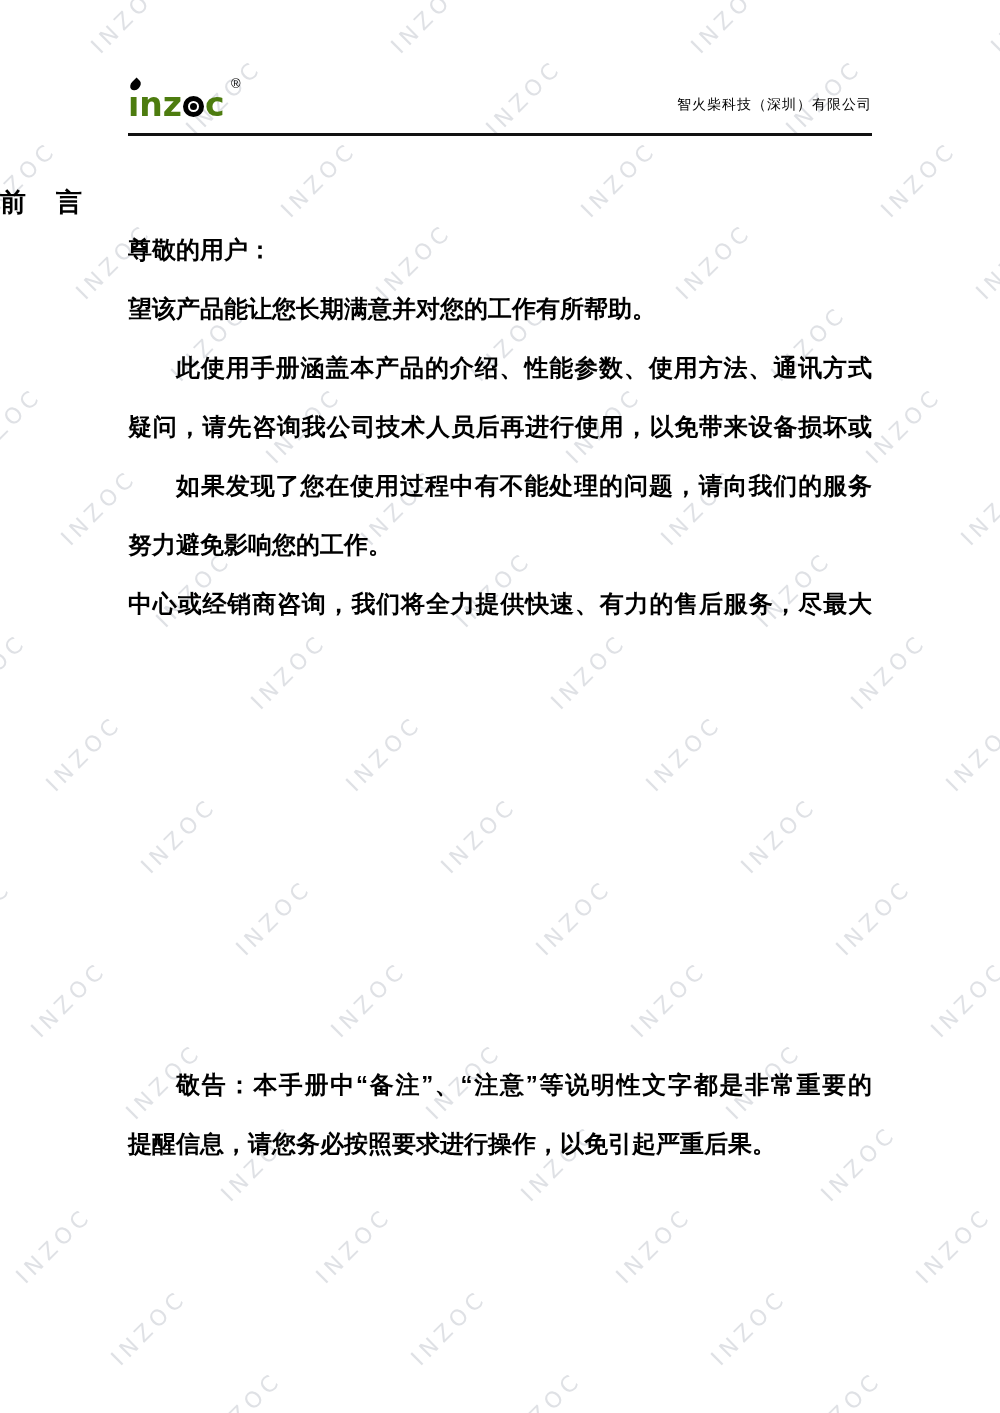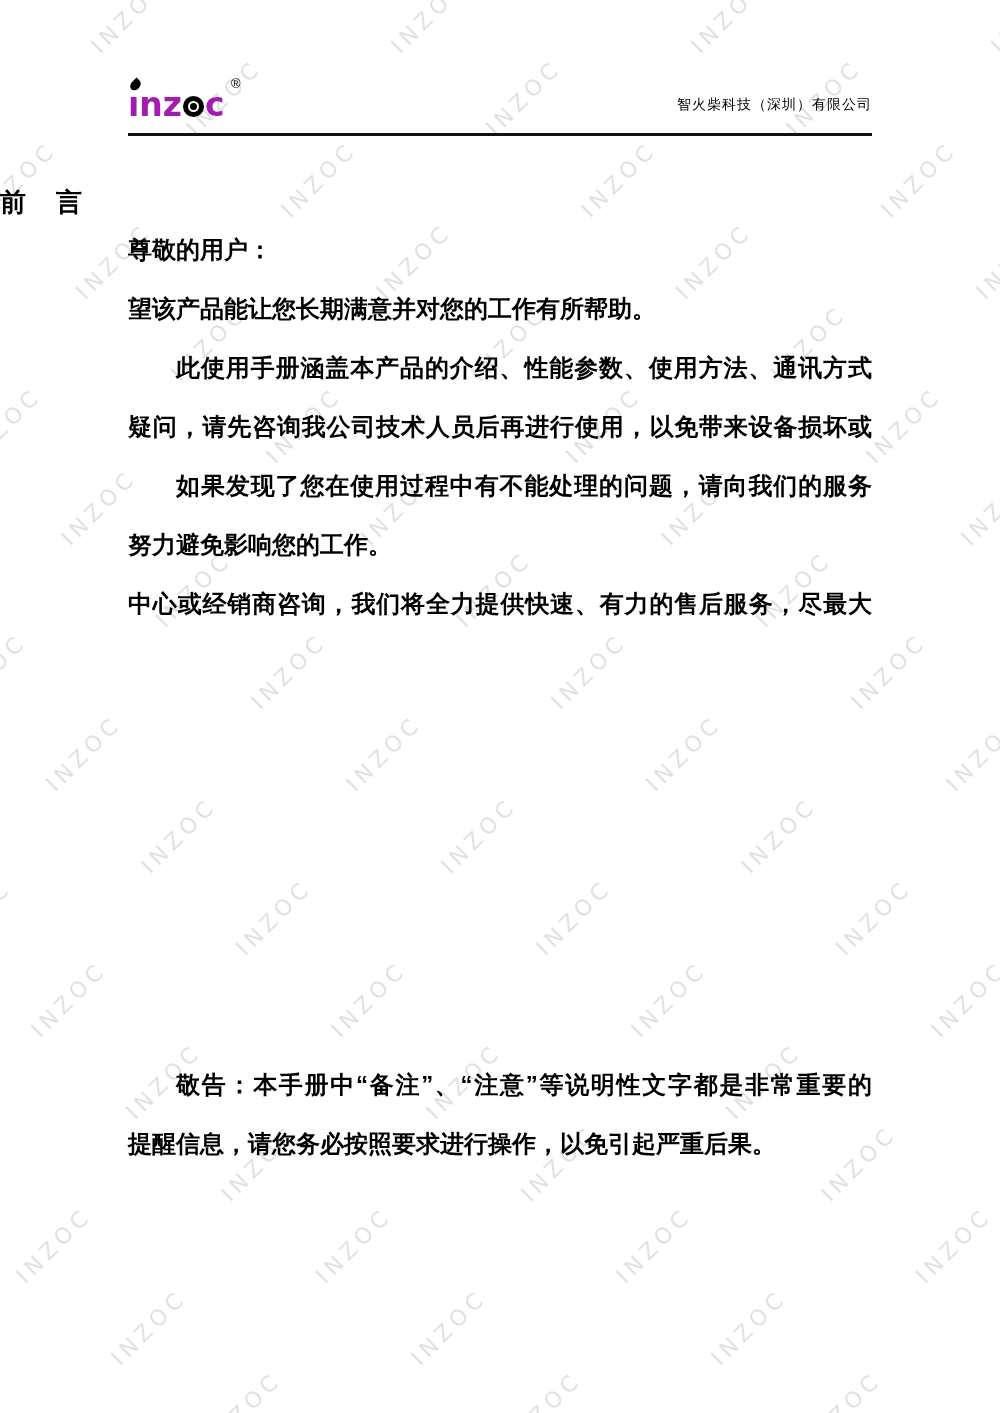--- a/index.html
+++ b/index.html
@@ -21,21 +21,21 @@
     letter-spacing:5px;
     transform:rotate(-45deg);
     transform-origin:left center;
     white-space:nowrap;
   }
   
   .logo{position:absolute;left:128px;top:80px;z-index:1;height:52px;}
   .logo-text{
     font-family:"DejaVu Sans",sans-serif;
     font-size:33px;font-weight:900;
-    letter-spacing:0px;line-height:50px;color:#a21caf;
+    letter-spacing:0px;line-height:50px;color:#4d7c0f;
   }
   .flame{
     position:absolute;left:3px;top:-1px;
     width:9px;height:12px;background:#000;
     border-radius:0 50% 50% 50%;
     transform:rotate(45deg);
   }
   .oring{
     display:inline-block;width:21px;height:21px;
     border:5px solid #000;border-radius:50%;

